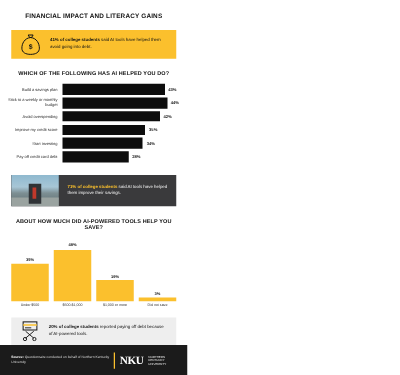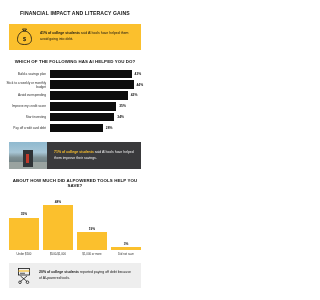--- a/index.html
+++ b/index.html
@@ -237,14 +237,27 @@
         <line x1="22" y1="18" x2="9" y2="29" stroke="#141414" stroke-width="1.5"></line>
         <circle cx="8" cy="30.5" r="2.6" fill="none" stroke="#141414" stroke-width="1.5"></circle>
         <circle cx="23" cy="30.5" r="2.6" fill="none" stroke="#141414" stroke-width="1.5"></circle>
       </svg>
     </span>
     <span class="callout-text">
       <b>20% of college students</b><span> reported paying off debt because of AI-powered tools.</span>
     </span>
   </div>
 
+  <div class="footer">
+    <div class="source">
+      <b>Source:</b><span> Questionnaire conducted on behalf of Northern Kentucky University</span>
+    </div>
+    <div class="logo-wrap">
+      <div class="logo-rule"></div>
+      <div class="nku">NKU</div>
+      <div>
+        <div class="nku-sub">NORTHERN KENTUCKY</div>
+        <div class="nku-sub">UNIVERSITY</div>
+      </div>
+    </div>
+  </div>
 
 </div>
 
 </body></html>

